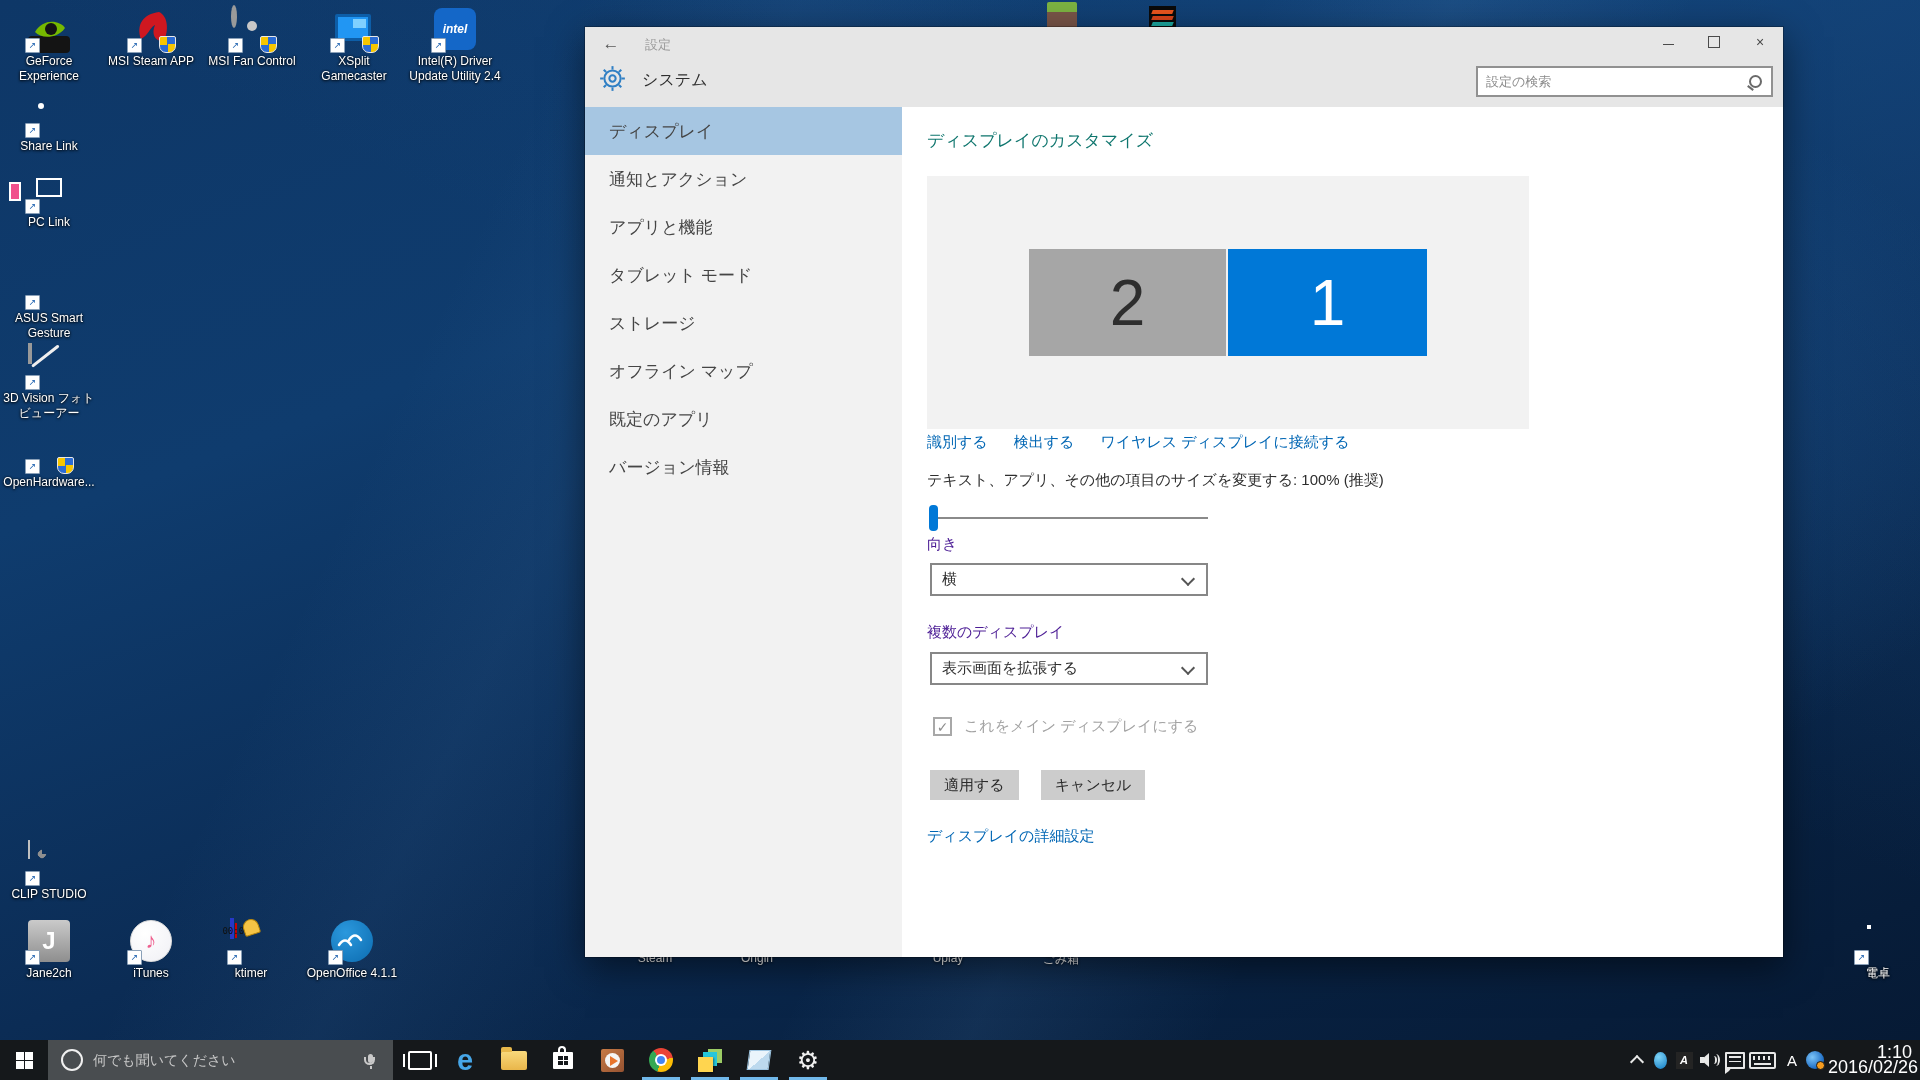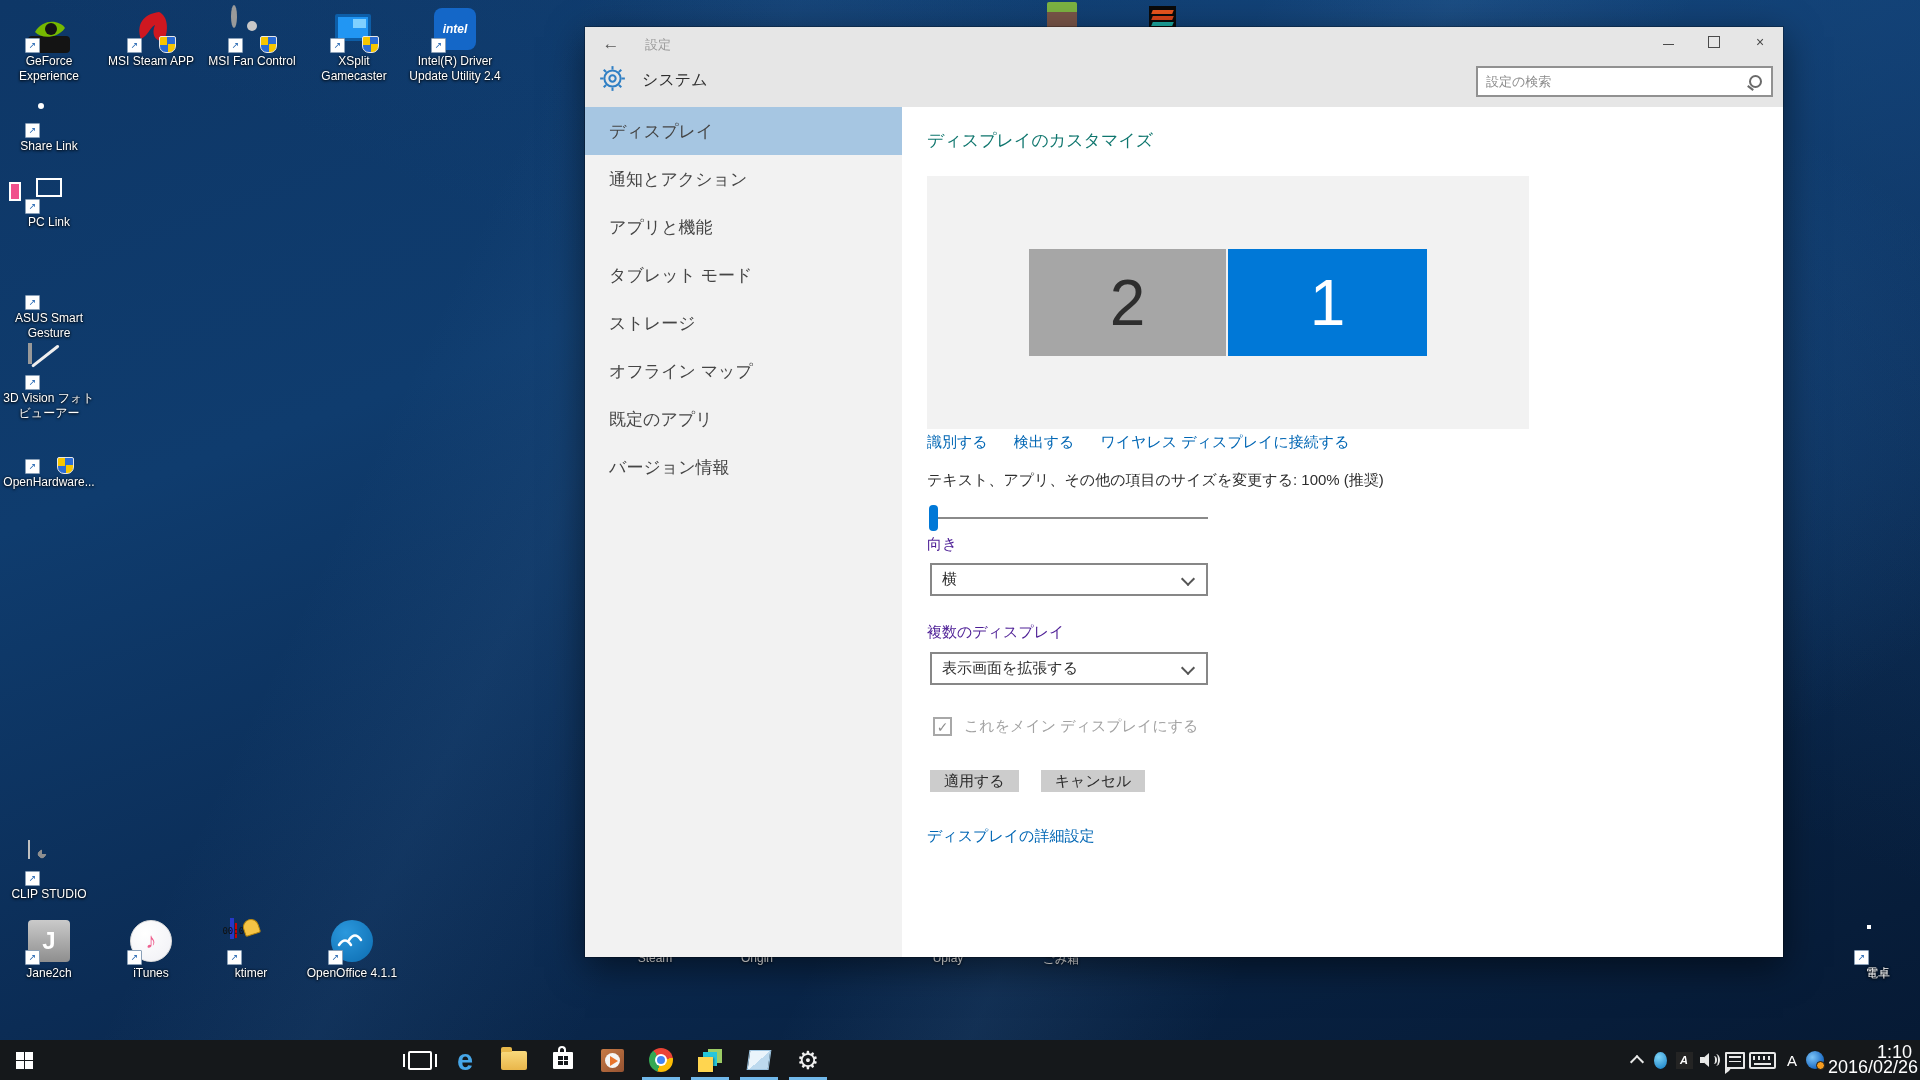--- a/index.html
+++ b/index.html
@@ -119,21 +119,21 @@
   .fieldlabel{position:absolute;left:25px;font-size:15px;color:#4c1d95;}
   .dd{position:absolute;left:28px;width:278px;height:33px;border:2px solid #878787;box-sizing:border-box;
     background:#fff;display:flex;align-items:center;font-size:15px;color:#2e2e2e;padding-left:10px;}
   .dd .chev{position:absolute;right:13px;top:9px;width:8px;height:8px;border-right:2px solid #555;
     border-bottom:2px solid #555;transform:rotate(45deg);}
   .checkrow{position:absolute;left:31px;top:610px;display:flex;align-items:center;gap:12px;}
   .cbox{width:19px;height:19px;border:2px solid #a8a8a8;box-sizing:border-box;display:flex;align-items:center;
     justify-content:center;color:#8f8f8f;font-size:14px;background:#fff;}
   .cbl{font-size:15px;color:#a3a3a3;}
   .btnrow{position:absolute;left:28px;top:663px;display:flex;gap:22px;}
-  .gbtn{min-width:88px;height:22px;background:#cccccc;border:none;font-size:15px;color:#2b2b2b;
+  .gbtn{min-width:88px;height:30px;background:#cccccc;border:none;font-size:15px;color:#2b2b2b;
     font-family:Liberation Sans, sans-serif;padding:0 14px;}
   .advlink{position:absolute;left:25px;top:720px;font-size:15px;}
 
   
   #taskbar{position:absolute;left:0;top:1040px;width:1920px;height:40px;background:#15181b;z-index:10;}
   .start{position:absolute;left:0;top:0;width:48px;height:40px;display:flex;align-items:center;justify-content:center;}
   .winlogo{display:grid;grid-template-columns:8px 8px;grid-template-rows:8px 8px;gap:1px;}
   .winlogo span{background:#fff;}
   .tsearch{position:absolute;left:48px;top:0;width:345px;height:40px;background:#494d50;display:flex;
     align-items:center;}
@@ -451,20 +451,29 @@
   <div id="taskbar">
     <div class="start">
       <span class="winlogo">
           <span></span>
           <span></span>
           <span></span>
           <span></span>
         </span>
     </div>
 
+    <div class="tsearch">
+      <span class="cort"></span>
+      <input type="text" placeholder="何でも聞いてください" style="">
+      <span class="mic">
+          <span class="cap"></span>
+          <span class="arc"></span>
+          <span class="stem"></span>
+        </span>
+    </div>
 
     <div class="tslot" style="left:400px;">
         <span class="tv"></span>
       </div>
     <div class="tslot" style="left:445px;">
         <span class="tb-edge">e</span>
       </div>
     <div class="tslot" style="left:494px;">
         <span class="fold"></span>
       </div>

